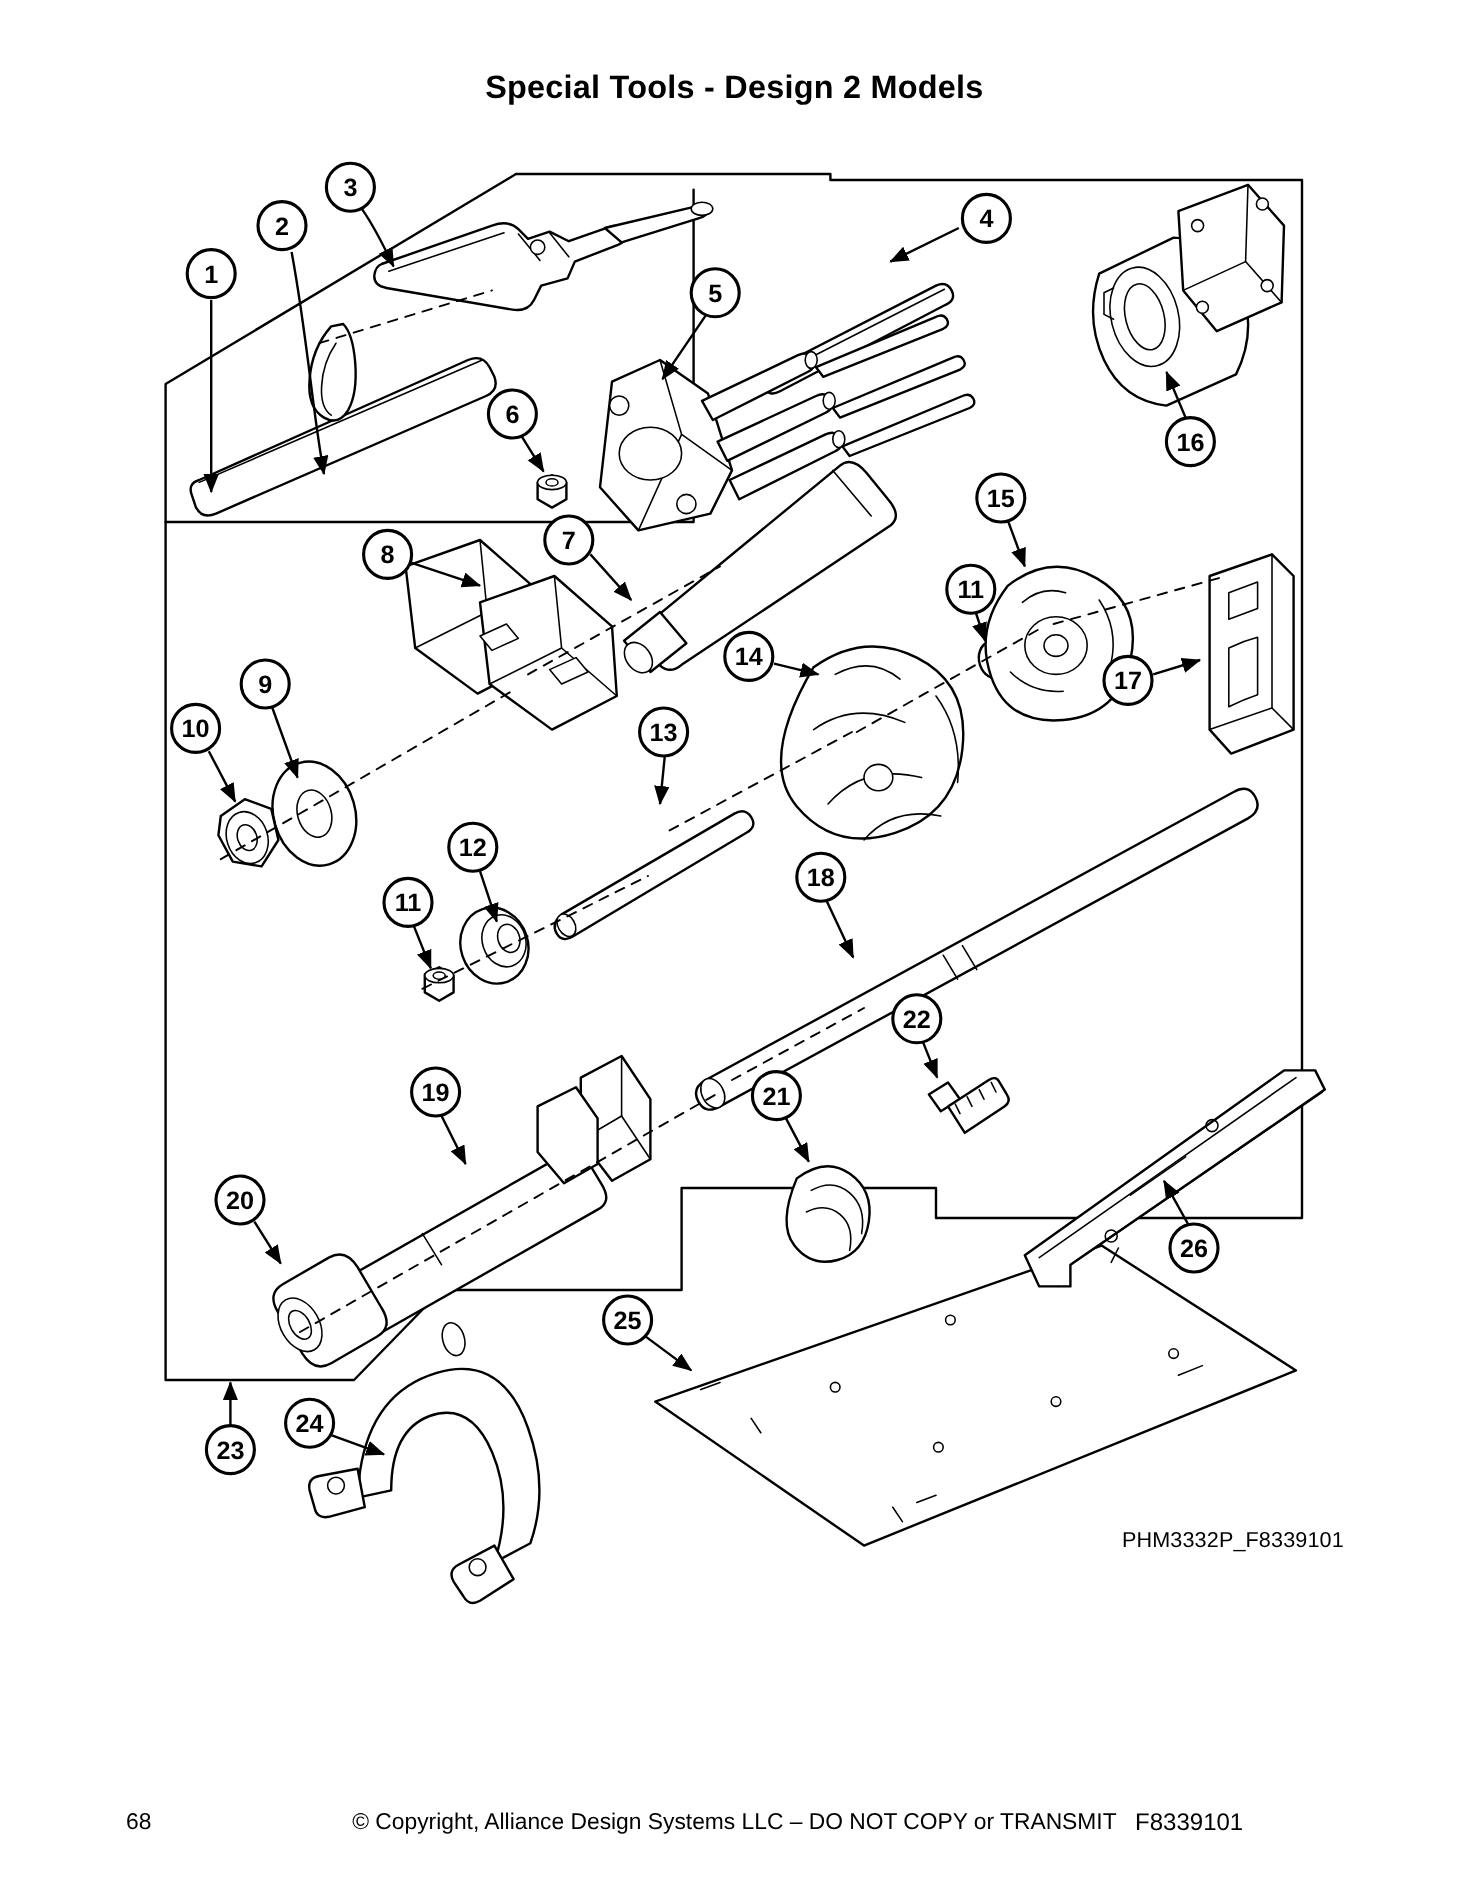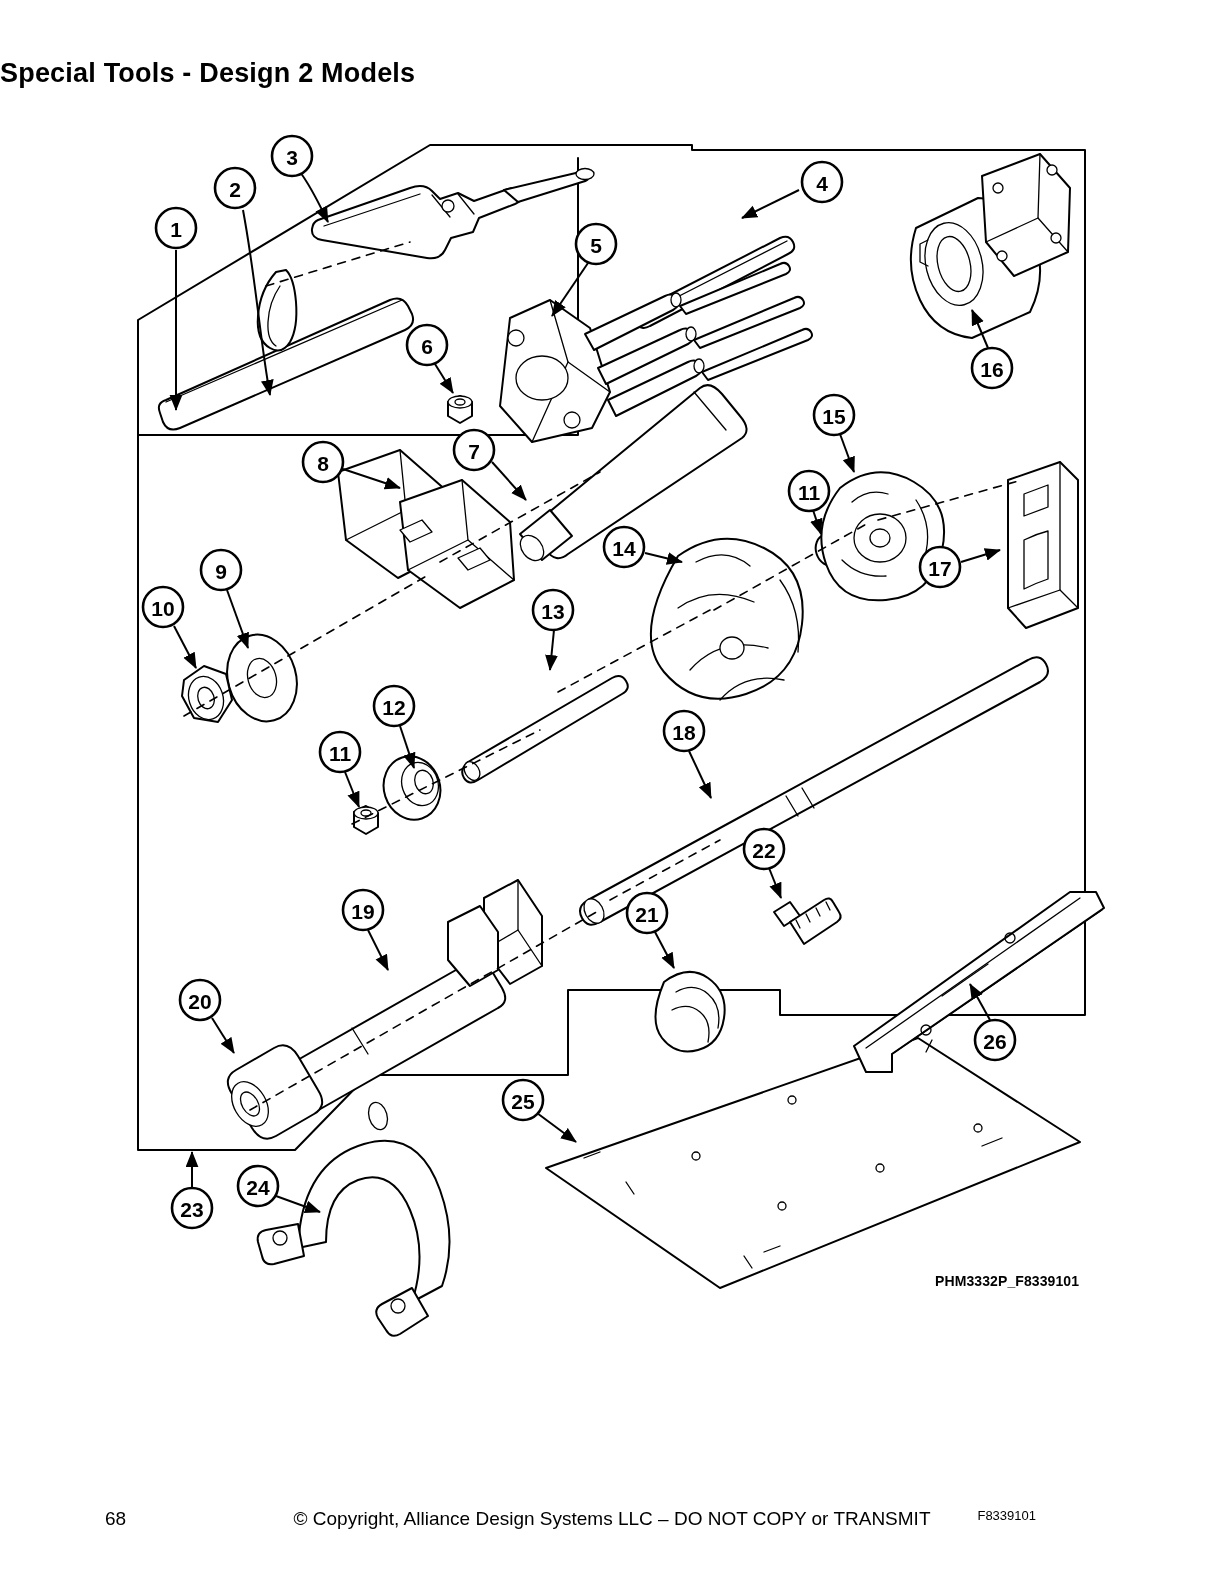--- a/index.html
+++ b/index.html
@@ -17,21 +17,21 @@
   }
   .page {
     position: absolute;
     inset: 0;
   }
   .page-title {
     position: absolute;
     top: 58px;
     left: 0;
     width: 1224px;
-    text-align: left;
+    text-align: center;
     font-size: 27px;
     font-weight: bold;
     letter-spacing: 0.2px;
   }
   .diagram-area {
     position: absolute;
     top: 110px;
     left: 80px;
     width: 1060px;
     height: 1230px;
@@ -48,23 +48,22 @@
     font-size: 21px;
     font-weight: bold;
     text-anchor: middle;
     dominant-baseline: central;
     fill: #000;
   }
   .drawing-code {
     position: absolute;
     left: 855px;
     top: 1163px;
-    font-size: 14px;
+    font-size: 18px;
     letter-spacing: 0.1px;
-    font-weight: bold;
   }
   .footer {
     position: absolute;
     bottom: 52px;
     left: 0;
     width: 1131px;
     height: 24px;
   }
   .footer .page-num {
     position: absolute;
@@ -77,21 +76,21 @@
     left: 0;
     top: 0;
     width: 1224px;
     text-align: center;
     font-size: 19px;
   }
   .footer .doc-num {
     position: absolute;
     right: 95px;
     top: 0;
-    font-size: 13px;
+    font-size: 20px;
   }
 </style>
 </head>
 <body>
 
 <div class="page">
 
   <div class="page-title">Special Tools - Design 2 Models</div>
 
   <div class="diagram-area">

